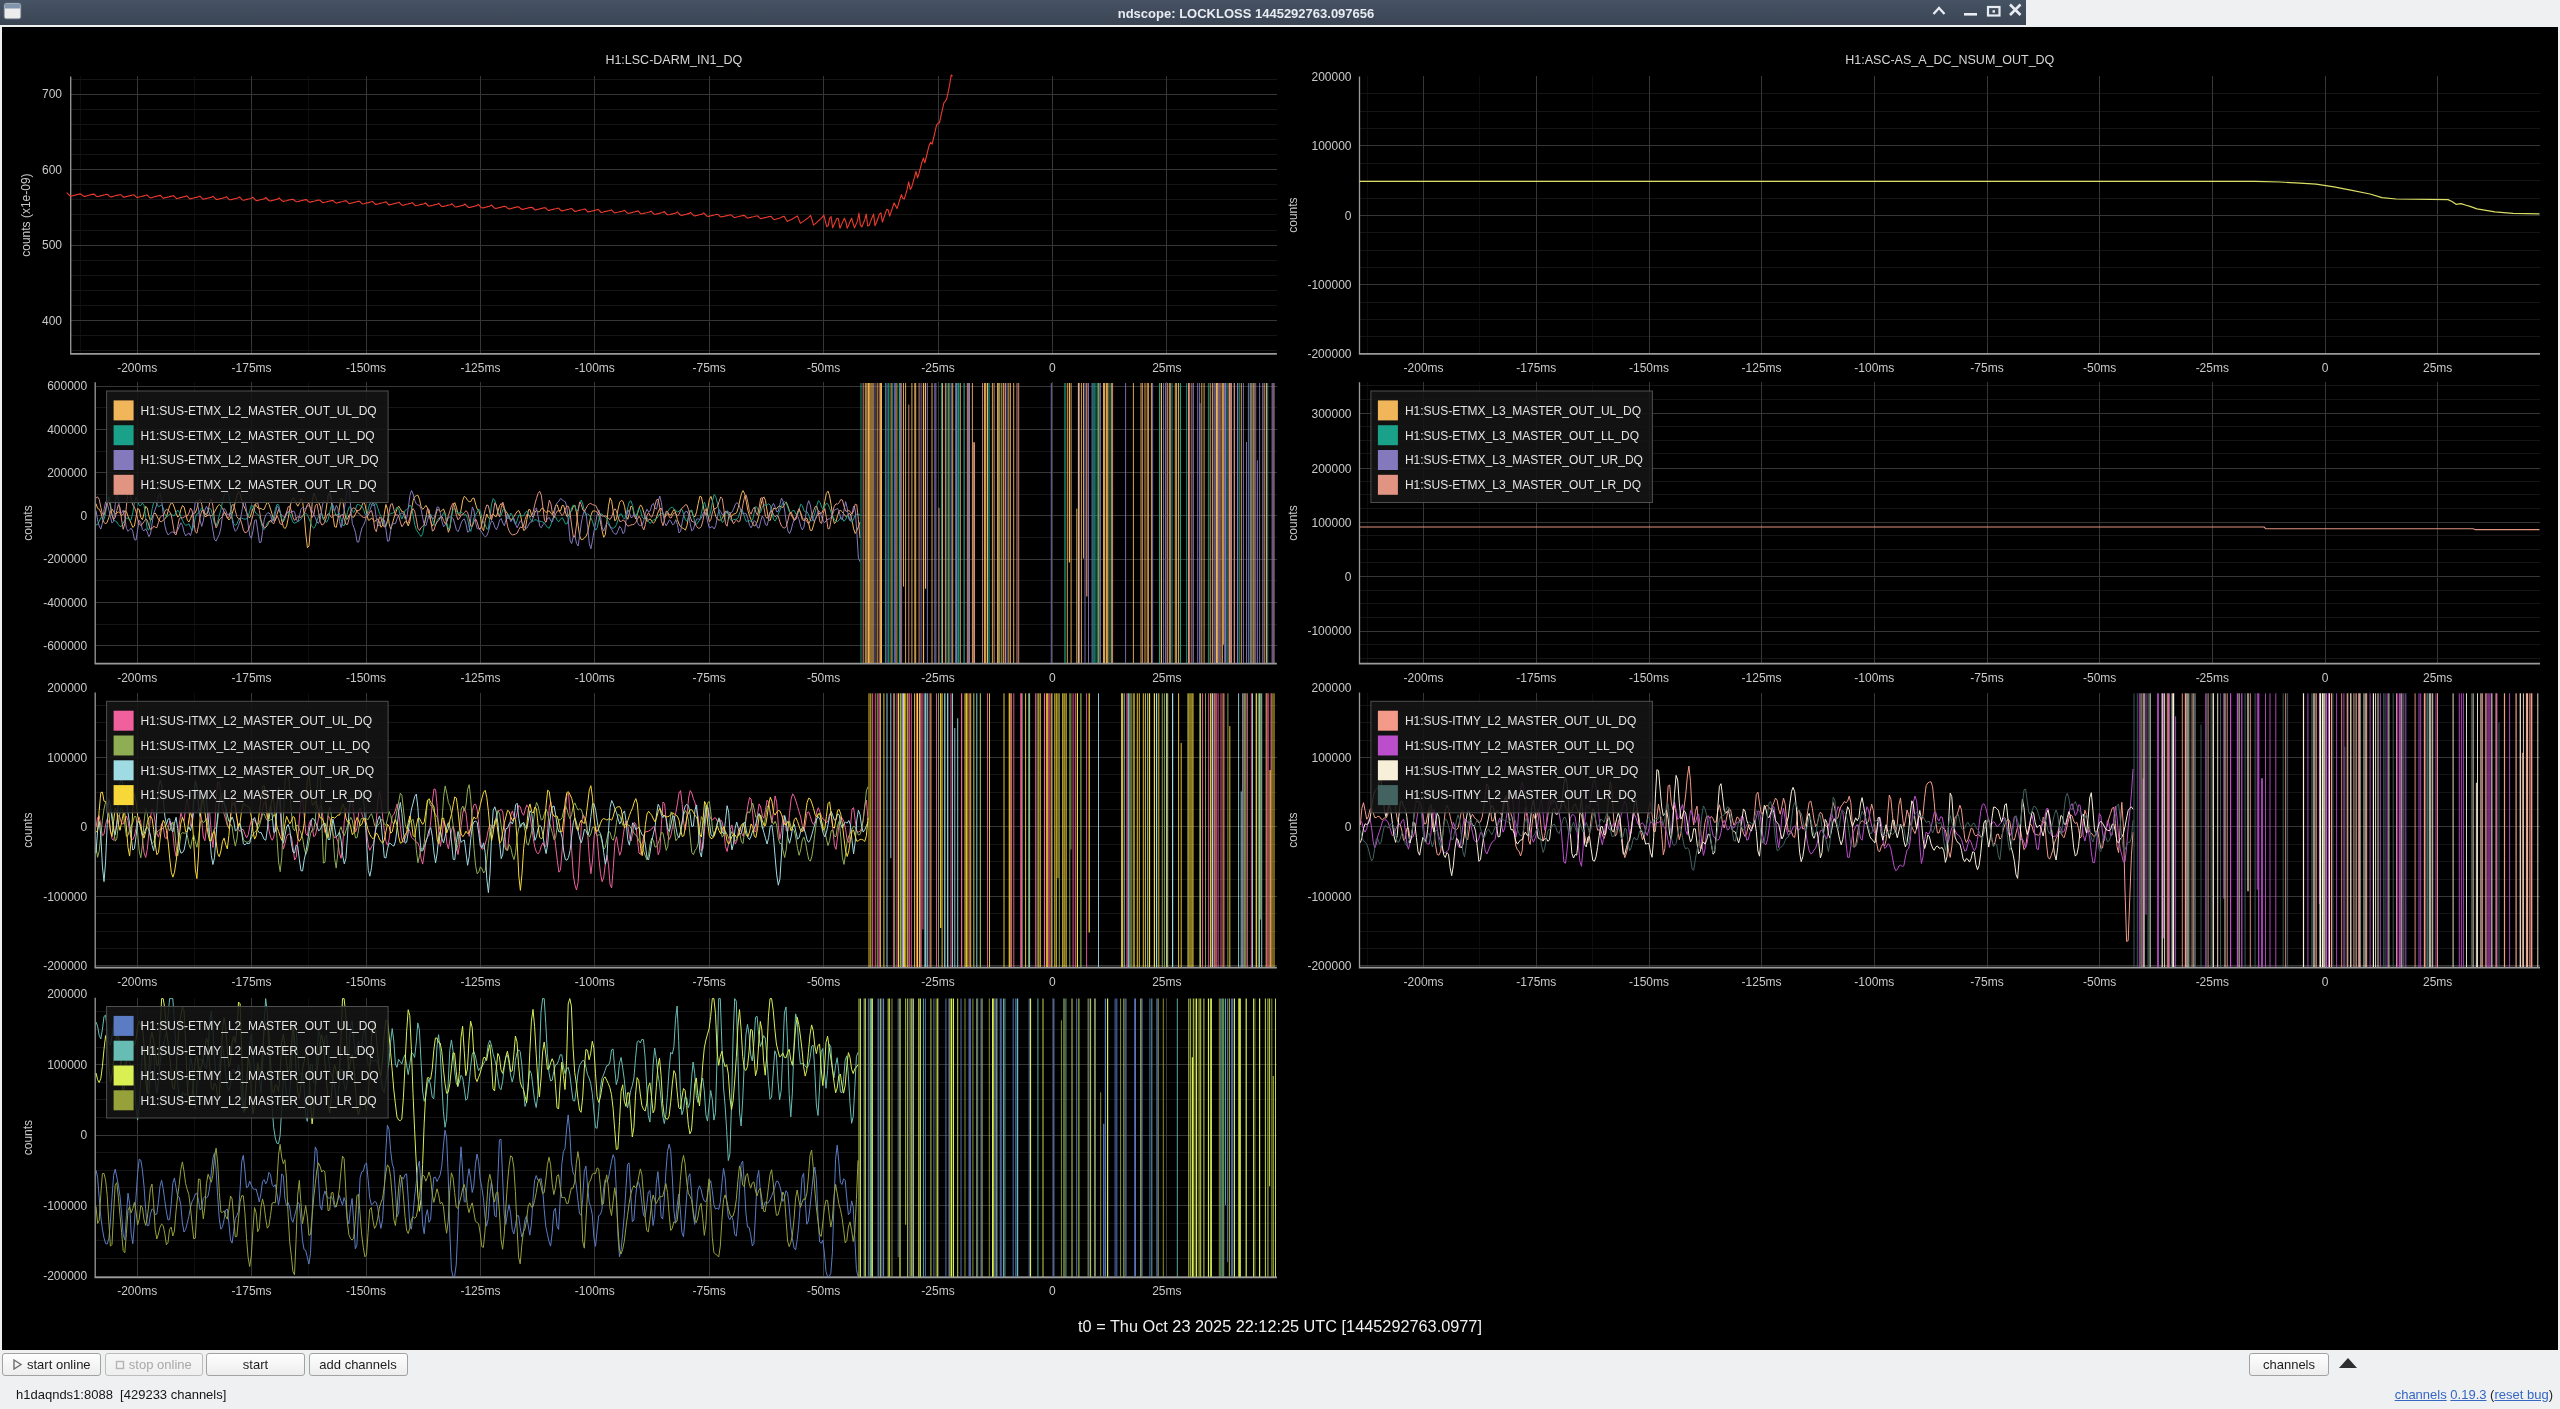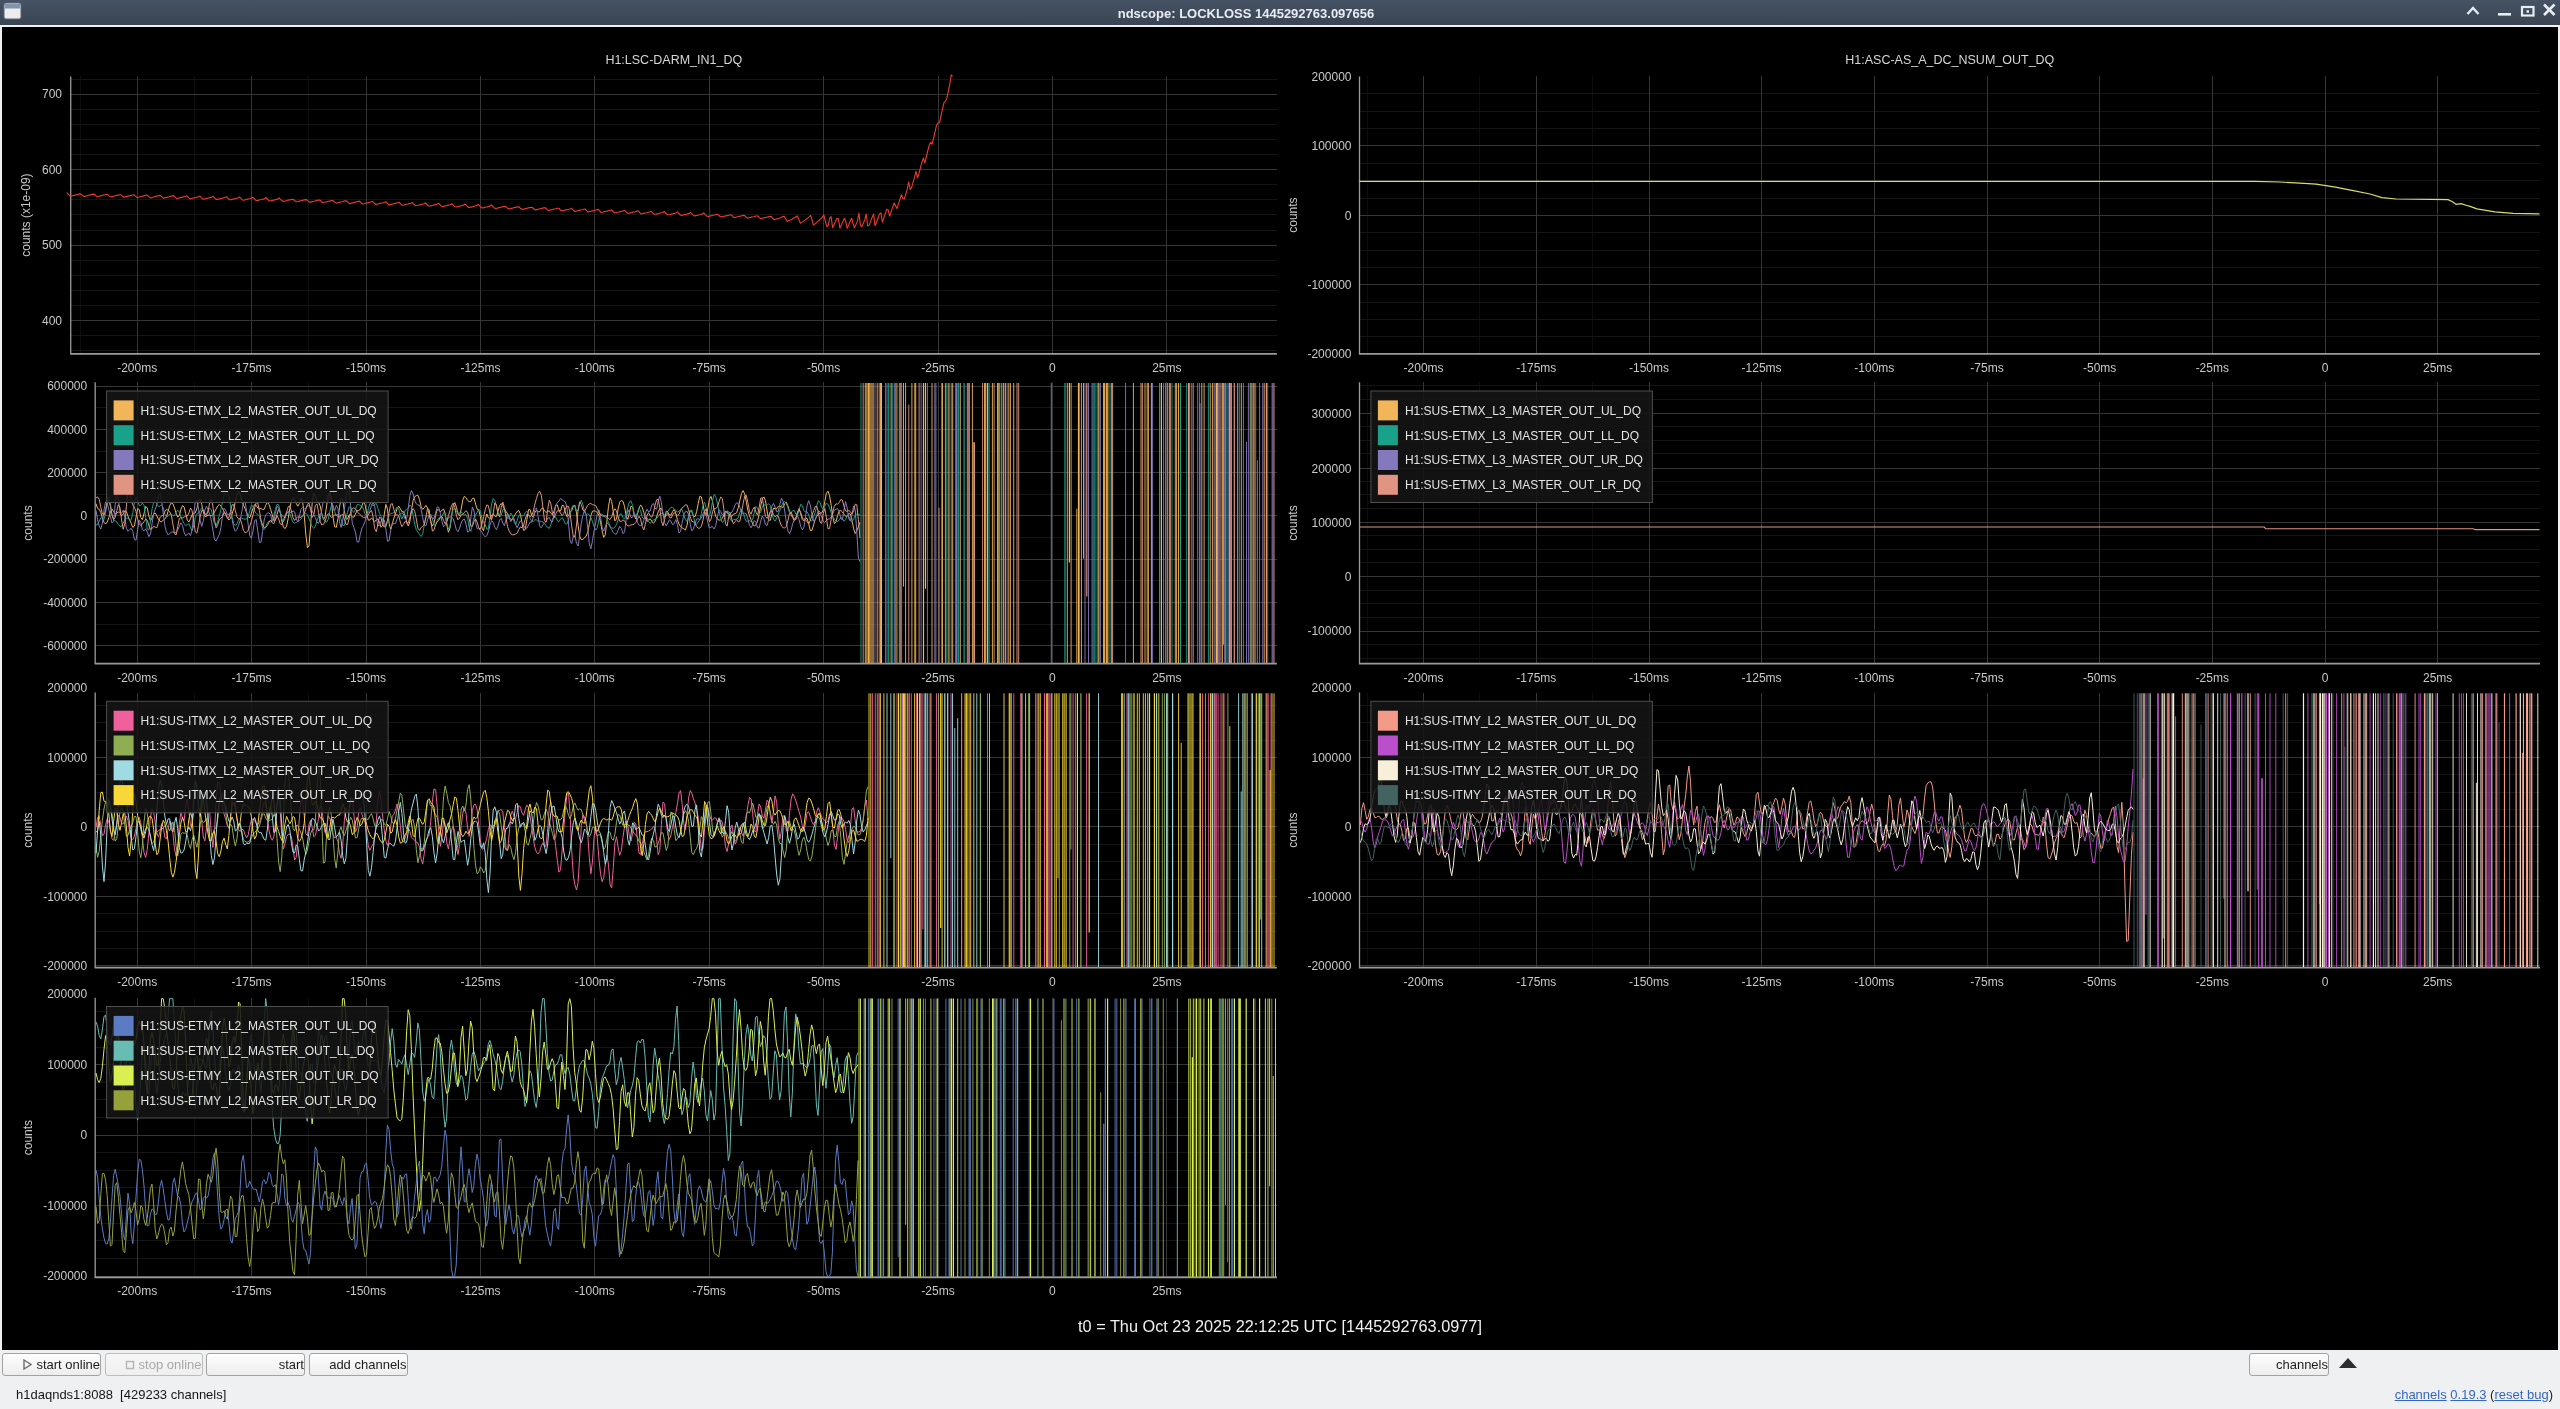--- a/index.html
+++ b/index.html
@@ -1,23 +1,23 @@
 <!DOCTYPE html>
 <html><head><meta charset="utf-8">
 <style>
 html,body{margin:0;padding:0;width:2560px;height:1409px;background:#eff0f1;
 font-family:"Liberation Sans",sans-serif;overflow:hidden;position:relative}
-#titlebar{position:absolute;left:0;top:0;width:2560px;height:25px;
+#titlebar{position:absolute;left:0;top:0;width:2026px;height:25px;
 background:linear-gradient(#465364,#3a4453);}
 #titlebar .tt{position:absolute;left:1246px;top:12.5px;transform:translate(-50%,-50%);
 color:#e8ecf2;font-size:13px;font-weight:bold;white-space:nowrap}
 #svgwrap{position:absolute;left:0;top:0}
 .btn{position:absolute;height:21px;top:1352.5px;background:linear-gradient(#fefefe,#ededee);
 border:1px solid #a2a2a2;border-radius:3px;font-size:13px;color:#1c1c1c;
-text-align:right;line-height:21px}
+text-align:center;line-height:21px}
 .btn.dis{color:#a8a8a8;border-color:#bcbcbc;background:linear-gradient(#f7f7f7,#efefef)}
 .sb{position:absolute;font-size:13px;color:#151515;top:1387px;white-space:nowrap}
 .lk{color:#3566c4;text-decoration:underline}
 #uparr{position:absolute;left:2339px;top:1358px;width:0;height:0;
 border-left:9px solid transparent;border-right:9px solid transparent;
 border-bottom:10px solid #2e2e2e}
 </style></head>
 <body>
 <div id="svgwrap"><svg width="2560" height="1409" font-family="Liberation Sans, sans-serif">
 <rect x="2" y="27" width="2556" height="1323" fill="#000000"></rect>

